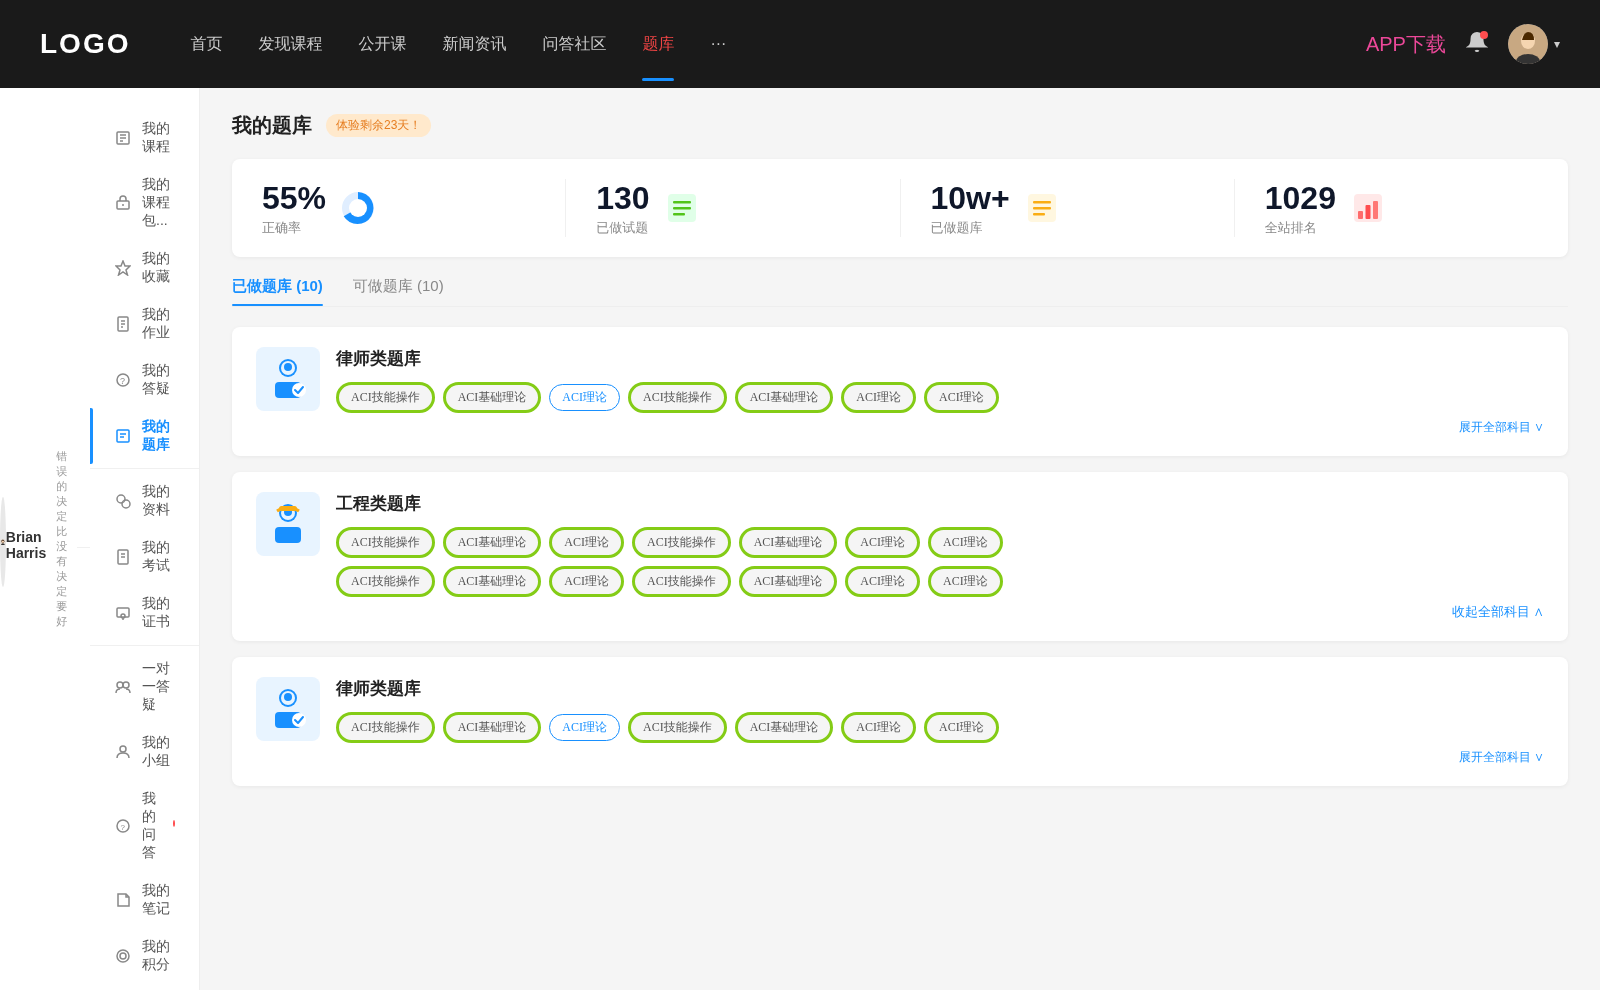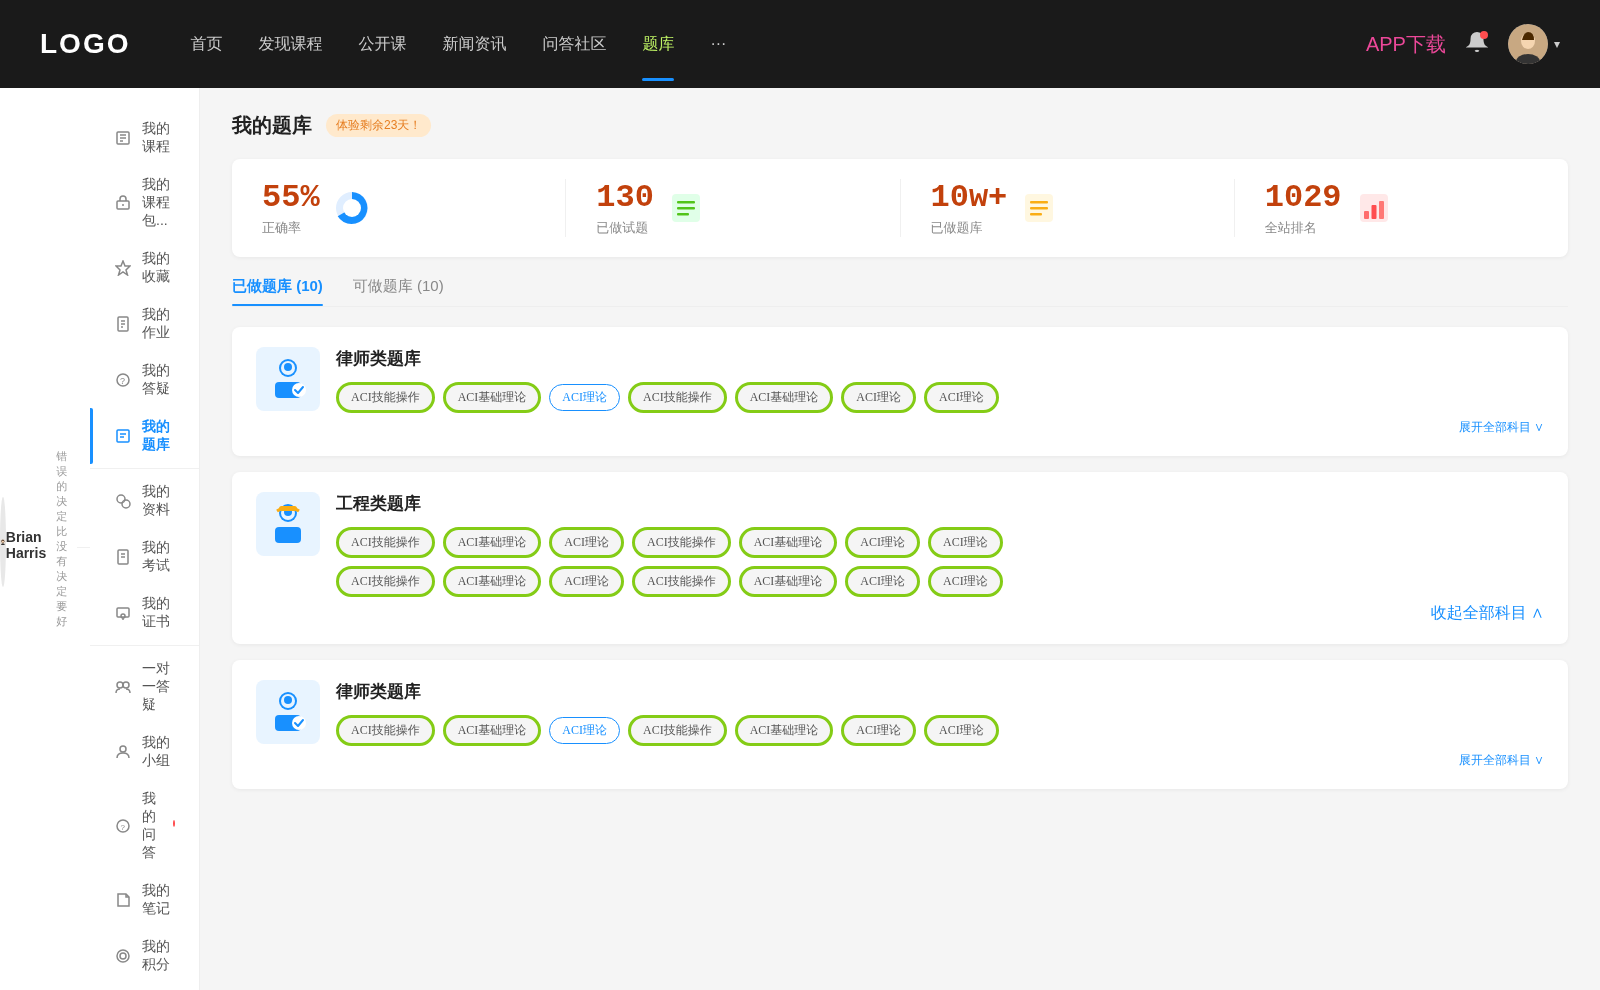--- a/index.html
+++ b/index.html
@@ -28,21 +28,21 @@
       flex: 1;
     }
     .topnav-item {
       color: #ccc;
       font-size: 16px;
       cursor: pointer;
       padding: 4px 0;
       position: relative;
     }
     .topnav-item.active {
-      color: #bef264;
+      color: #ef4444;
     }
     .topnav-item.active::after {
       content: '';
       position: absolute;
       bottom: -22px;
       left: 0; right: 0;
       height: 3px;
       background: #1890ff;
       border-radius: 2px;
     }
@@ -206,23 +206,22 @@
       align-items: center;
       padding: 0 30px;
       gap: 14px;
       border-right: 1px solid #f0f0f0;
     }
     .stat-item:last-child { border-right: none; }
     .stat-text { }
     .stat-value {
       font-size: 32px;
       font-weight: 700;
-      color: #c2410c;
+      color: #0f172a;
       line-height: 1.2;
-      font-family: Liberation Mono, monospace;
     }
     .stat-label {
       font-size: 13px;
       color: #888;
       margin-top: 2px;
     }
     .stat-icon {
       width: 36px; height: 36px;
       display: flex; align-items: center; justify-content: center;
     }
@@ -313,21 +312,21 @@
       margin-top: 6px;
       justify-content: flex-end;
     }
     .qbank-tags-row {
       display: flex;
       flex-wrap: wrap;
       gap: 8px;
       margin-top: 8px;
     }
     .qbank-collapse {
-      font-size: 16px;
+      font-size: 13px;
       color: #1890ff;
       cursor: pointer;
       margin-top: 6px;
       text-align: right;
     }
   </style>
 </head>
 <body>
 
 <nav class="topnav">

